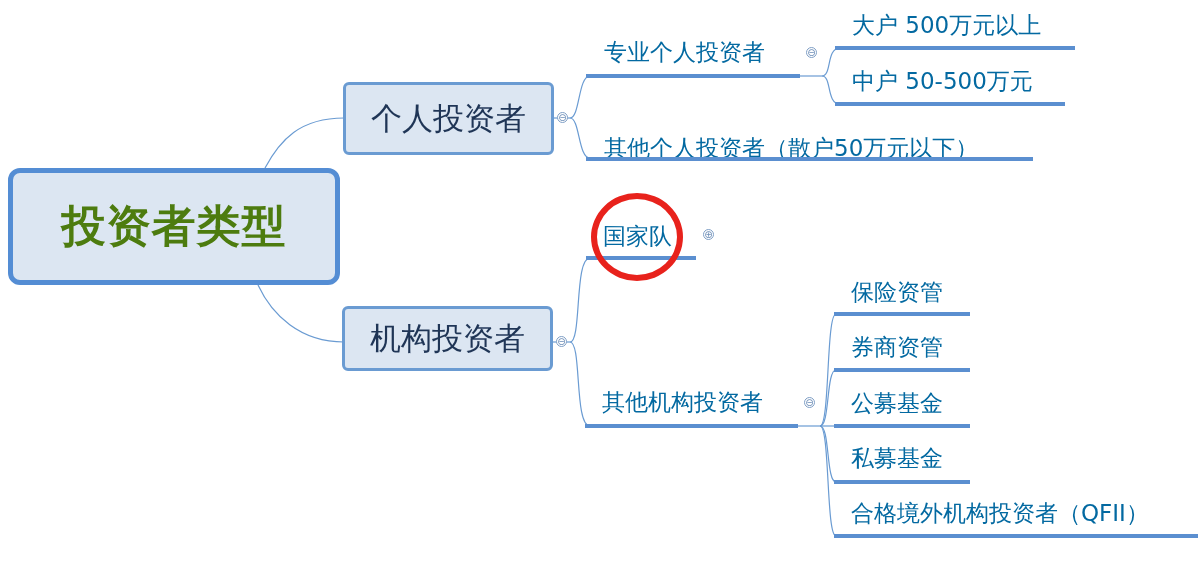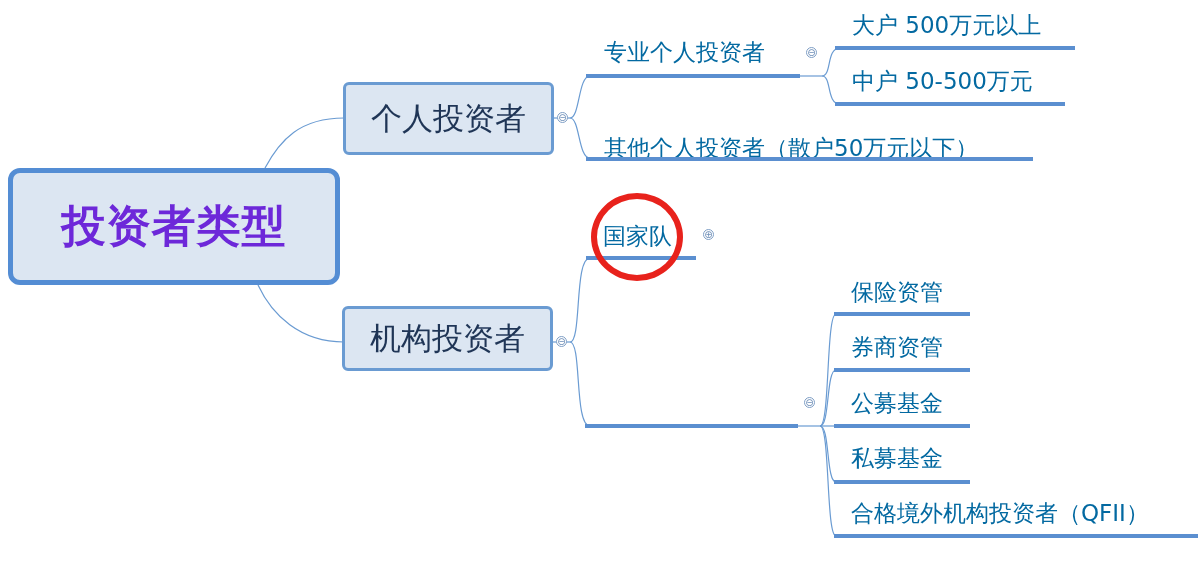--- a/index.html
+++ b/index.html
@@ -2,21 +2,21 @@
 <html><head>
 <meta charset="utf-8">
 <style>
   html, body { margin:0; padding:0; background:#ffffff; }
   body { width:1203px; height:568px; position:relative; overflow:hidden;
          font-family:"DejaVu Sans","Liberation Sans",sans-serif; }
   #canvas { position:absolute; left:0; top:0; width:1203px; height:568px; }
   svg.connectors { position:absolute; left:0; top:0; width:1203px; height:568px; pointer-events:none; }
   .node { position:absolute; box-sizing:border-box; display:flex; align-items:center; justify-content:center; color:#1f3556; }
   .root { left:8px; top:168px; width:332px; height:117px; background:#dce6f2; border:5px solid #548dd4; border-radius:12px;
-          font-size:44px; font-weight:bold; color:#6d28d9; letter-spacing:1px; }
+          font-size:44px; font-weight:bold; color:#4d7c0f; letter-spacing:1px; }
   .main { background:#dce6f2; border:3px solid #6a9bd2; border-radius:6px; font-size:31px; color:#1f3556; }
   .leaf { position:absolute; font-size:23px; color:#0369a1; white-space:nowrap; line-height:28px; }
   .uline { position:absolute; height:4px; background:#5b8fd0; }
   .toggle { position:absolute; width:11px; height:11px; border:1px solid #7f9fc6; border-radius:50%; background:#fff;
             box-sizing:border-box; font-size:10px; line-height:9px; text-align:center; color:#6f8fb8; }
   .highlight { position:absolute; left:591px; top:193px; width:92px; height:88px; border:6px solid #e8221c; border-radius:50%; box-sizing:border-box; }
 </style>
 </head>
 <body>
 
@@ -73,20 +73,21 @@
   <div class="node main" style="left:342px;top:306px;width:211px;height:65px;">
     <span>机构投资者</span>
   </div>
   <div class="toggle" style="left:556px;top:336px;">⊖</div>
 
   <div class="leaf" style="left:603px;top:222px;">国家队</div>
   <div class="uline" style="left:586px;top:256px;width:110px;"></div>
   <div class="toggle" style="left:703px;top:229px;">⊕</div>
   <div class="highlight"></div>
 
+  <div class="leaf" style="left:602px;top:388px;">其他机构投资者</div>
   <div class="uline" style="left:585px;top:424px;width:213px;"></div>
   <div class="toggle" style="left:804px;top:397px;">⊖</div>
 
   <div class="leaf" style="left:851px;top:278px;">保险资管</div>
   <div class="uline" style="left:834px;top:312px;width:136px;"></div>
   <div class="leaf" style="left:851px;top:333px;">券商资管</div>
   <div class="uline" style="left:834px;top:368px;width:136px;"></div>
   <div class="leaf" style="left:851px;top:389px;">公募基金</div>
   <div class="uline" style="left:834px;top:424px;width:136px;"></div>
   <div class="leaf" style="left:851px;top:444px;">私募基金</div>

